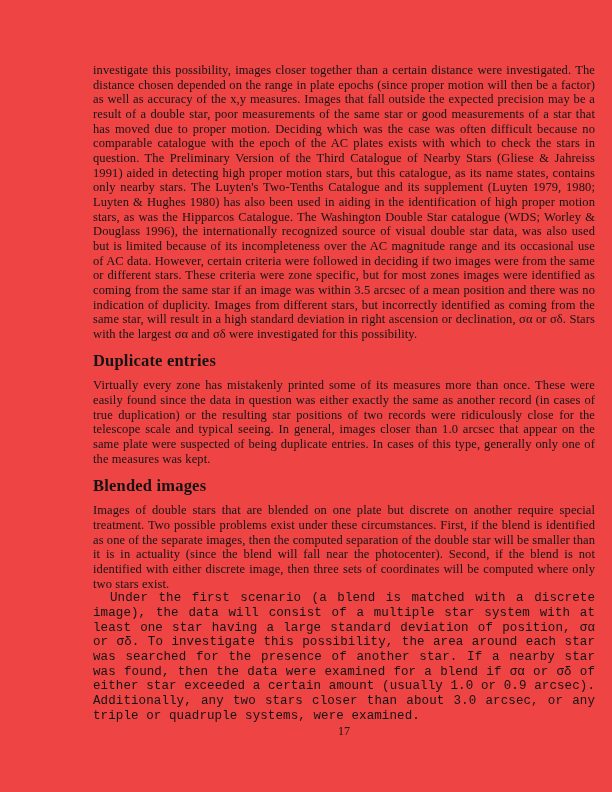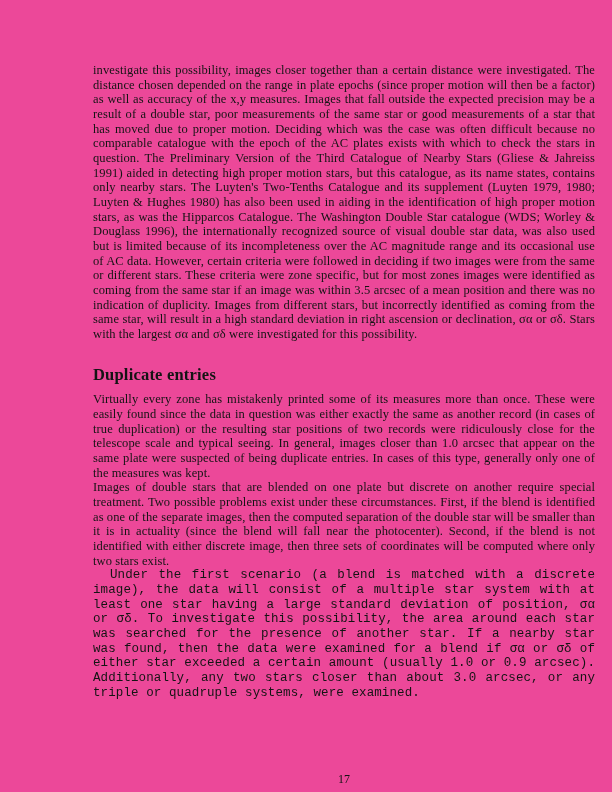--- a/index.html
+++ b/index.html
@@ -11,68 +11,68 @@
     width: 612px;
     height: 792px;
     overflow: hidden;
     font-family: "Liberation Serif", serif;
     color: #141414;
   }
   .page {
     position: relative;
     width: 612px;
     height: 792px;
-    background: #ec4899;
+    background: #ef4444;
   }
   .text-block {
     position: absolute;
     left: 93px;
     top: 63px;
     width: 502px;
   }
   .para {
     margin: 0;
     text-align: justify;
     font-size: 12.5px;
     line-height: 14.65px;
     letter-spacing: 0.1px;
   }
   .para.indented {
     text-indent: 17px;
     font-family: Liberation Mono, monospace;
   }
   h2.heading {
-    margin: 24px 0 8px 0;
+    margin: 10px 0 8px 0;
     font-size: 16.5px;
     line-height: 19px;
     font-weight: bold;
     letter-spacing: 0.2px;
   }
   .page-number {
     position: absolute;
     left: 93px;
     top: 724px;
     width: 502px;
     text-align: center;
     font-size: 12px;
-    margin-top: 48px;
   }
 </style>
 </head>
 <body>
 
 <div class="page">
   <div class="text-block">
 
     <p class="para">investigate this possibility, images closer together than a certain distance were investigated. The distance chosen depended on the range in plate epochs (since proper motion will then be a factor) as well as accuracy of the x,y measures. Images that fall outside the expected precision may be a result of a double star, poor measurements of the same star or good measurements of a star that has moved due to proper motion. Deciding which was the case was often difficult because no comparable catalogue with the epoch of the AC plates exists with which to check the stars in question. The Preliminary Version of the Third Catalogue of Nearby Stars (Gliese &amp; Jahreiss 1991) aided in detecting high proper motion stars, but this catalogue, as its name states, contains only nearby stars. The Luyten's Two-Tenths Catalogue and its supplement (Luyten 1979, 1980; Luyten &amp; Hughes 1980) has also been used in aiding in the identification of high proper motion stars, as was the Hipparcos Catalogue. The Washington Double Star catalogue (WDS; Worley &amp; Douglass 1996), the internationally recognized source of visual double star data, was also used but is limited because of its incompleteness over the AC magnitude range and its occasional use of AC data. However, certain criteria were followed in deciding if two images were from the same or different stars. These criteria were zone specific, but for most zones images were identified as coming from the same star if an image was within 3.5 arcsec of a mean position and there was no indication of duplicity. Images from different stars, but incorrectly identified as coming from the same star, will result in a high standard deviation in right ascension or declination, σα or σδ. Stars with the largest σα and σδ were investigated for this possibility.</p>
 
     <h2 class="heading">Duplicate entries</h2>
 
     <p class="para">Virtually every zone has mistakenly printed some of its measures more than once. These were easily found since the data in question was either exactly the same as another record (in cases of true duplication) or the resulting star positions of two records were ridiculously close for the telescope scale and typical seeing. In general, images closer than 1.0 arcsec that appear on the same plate were suspected of being duplicate entries. In cases of this type, generally only one of the measures was kept.</p>
 
+    <h2 class="heading">Blended images</h2>
 
     <p class="para">Images of double stars that are blended on one plate but discrete on another require special treatment. Two possible problems exist under these circumstances. First, if the blend is identified as one of the separate images, then the computed separation of the double star will be smaller than it is in actuality (since the blend will fall near the photocenter). Second, if the blend is not identified with either discrete image, then three sets of coordinates will be computed where only two stars exist.</p>
 
     <p class="para indented">Under the first scenario (a blend is matched with a discrete image), the data will consist of a multiple star system with at least one star having a large standard deviation of position, σα or σδ. To investigate this possibility, the area around each star was searched for the presence of another star. If a nearby star was found, then the data were examined for a blend if σα or σδ of either star exceeded a certain amount (usually 1.0 or 0.9 arcsec). Additionally, any two stars closer than about 3.0 arcsec, or any triple or quadruple systems, were examined.</p>
 
   </div>
 
   <div class="page-number">17</div>
 </div>
 

